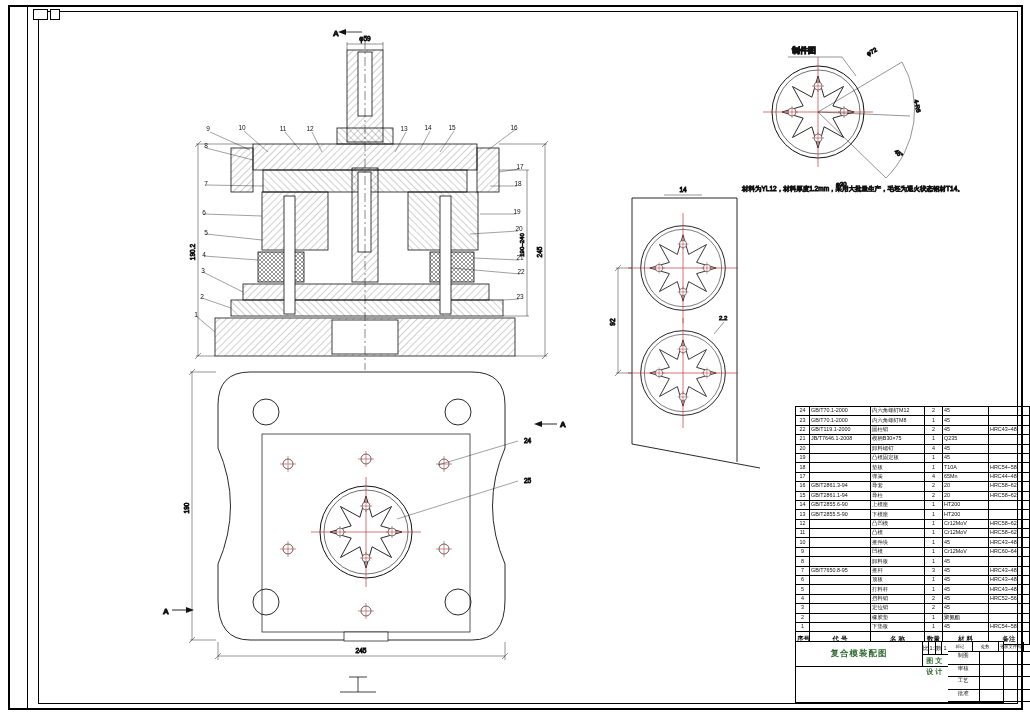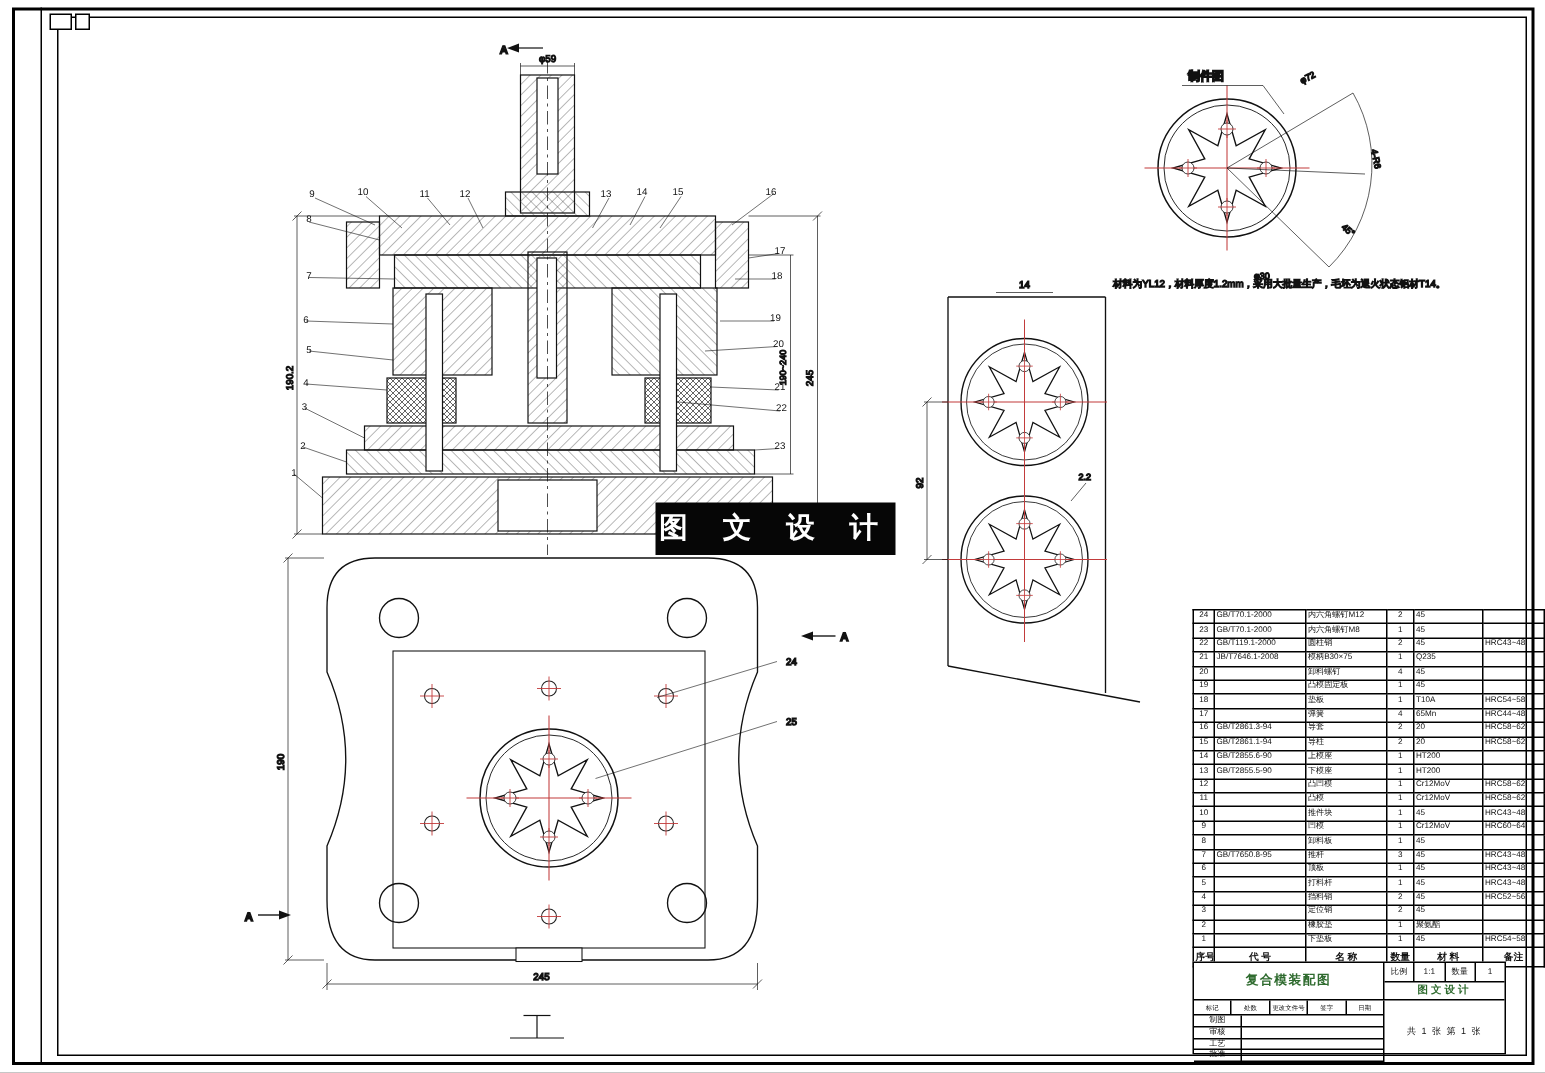--- a/index.html
+++ b/index.html
@@ -28,21 +28,21 @@
           overflow:hidden;white-space:nowrap;}
   .bom .c0{width:11px;text-align:center;}
   .bom .c1{width:58px;}
   .bom .c2{width:51px;}
   .bom .c3{width:15px;text-align:center;}
   .bom .c4{width:43px;}
   .bom .c5{width:38px;}
   .bom tfoot td{font-size:6.5px;height:12px;text-align:center;font-weight:bold;}
 
   .tb{position:absolute;left:795px;top:641px;width:209px;height:62px;border:1.5px solid #000;
-      box-sizing:border-box;display:flex;flex-direction:column;z-index:4;background:#fff;}
+      box-sizing:border-box;display:flex;flex-direction:row;z-index:4;background:#fff;}
   .tb-top{display:flex;height:24px;border-bottom:0.8px solid #000;}
   .tb-title{width:126px;border-right:0.8px solid #000;display:flex;align-items:center;justify-content:center;
             font-size:8.5px;font-weight:bold;color:#2f6b2f;letter-spacing:1px;}
   .tb-topright{flex:1;display:flex;flex-direction:column;}
   .tb-row4{display:flex;height:12px;border-bottom:0.6px solid #000;}
   .tb-row4 span{flex:1;border-right:0.6px solid #000;font-size:5.5px;line-height:12px;text-align:center;overflow:hidden;}
   .tb-row4 span:last-child{border-right:none;}
   .tb-brand{flex:1;font-size:7px;font-weight:bold;letter-spacing:2px;text-align:center;line-height:11px;color:#2f6b2f;}
   .tb-bottom{flex:1;display:flex;}
   .tb-left{width:126px;border-right:0.8px solid #000;display:flex;flex-direction:column;}
@@ -283,23 +283,20 @@
       </g>
       <text x="792" y="53" font-size="8" font-weight="bold">制件图</text>
       <text x="868" y="56" font-size="6" transform="rotate(-28 868 56)">φ72</text>
       <text x="914" y="100" font-size="6" transform="rotate(78 914 100)">4-R6</text>
       <text x="894" y="152" font-size="6" transform="rotate(40 894 152)">45°</text>
       <text x="836" y="186" font-size="6">φ30</text>
       <text x="742" y="191" font-size="6.5">材料为YL12，材料厚度1.2mm，采用大批量生产，毛坯为退火状态铝材T14。</text>
     </g>
   </svg>
 
-  <div class="banner">
-    <span>图 文 设 计</span>
-  </div>
 
 
   <div class="bom">
     <table>
       <tbody id="bom-body">
           <tr>
             <td class="c0">24</td>
             <td class="c1">GB/T70.1-2000</td>
             <td class="c2">内六角螺钉M12</td>
             <td class="c3">2</td>

